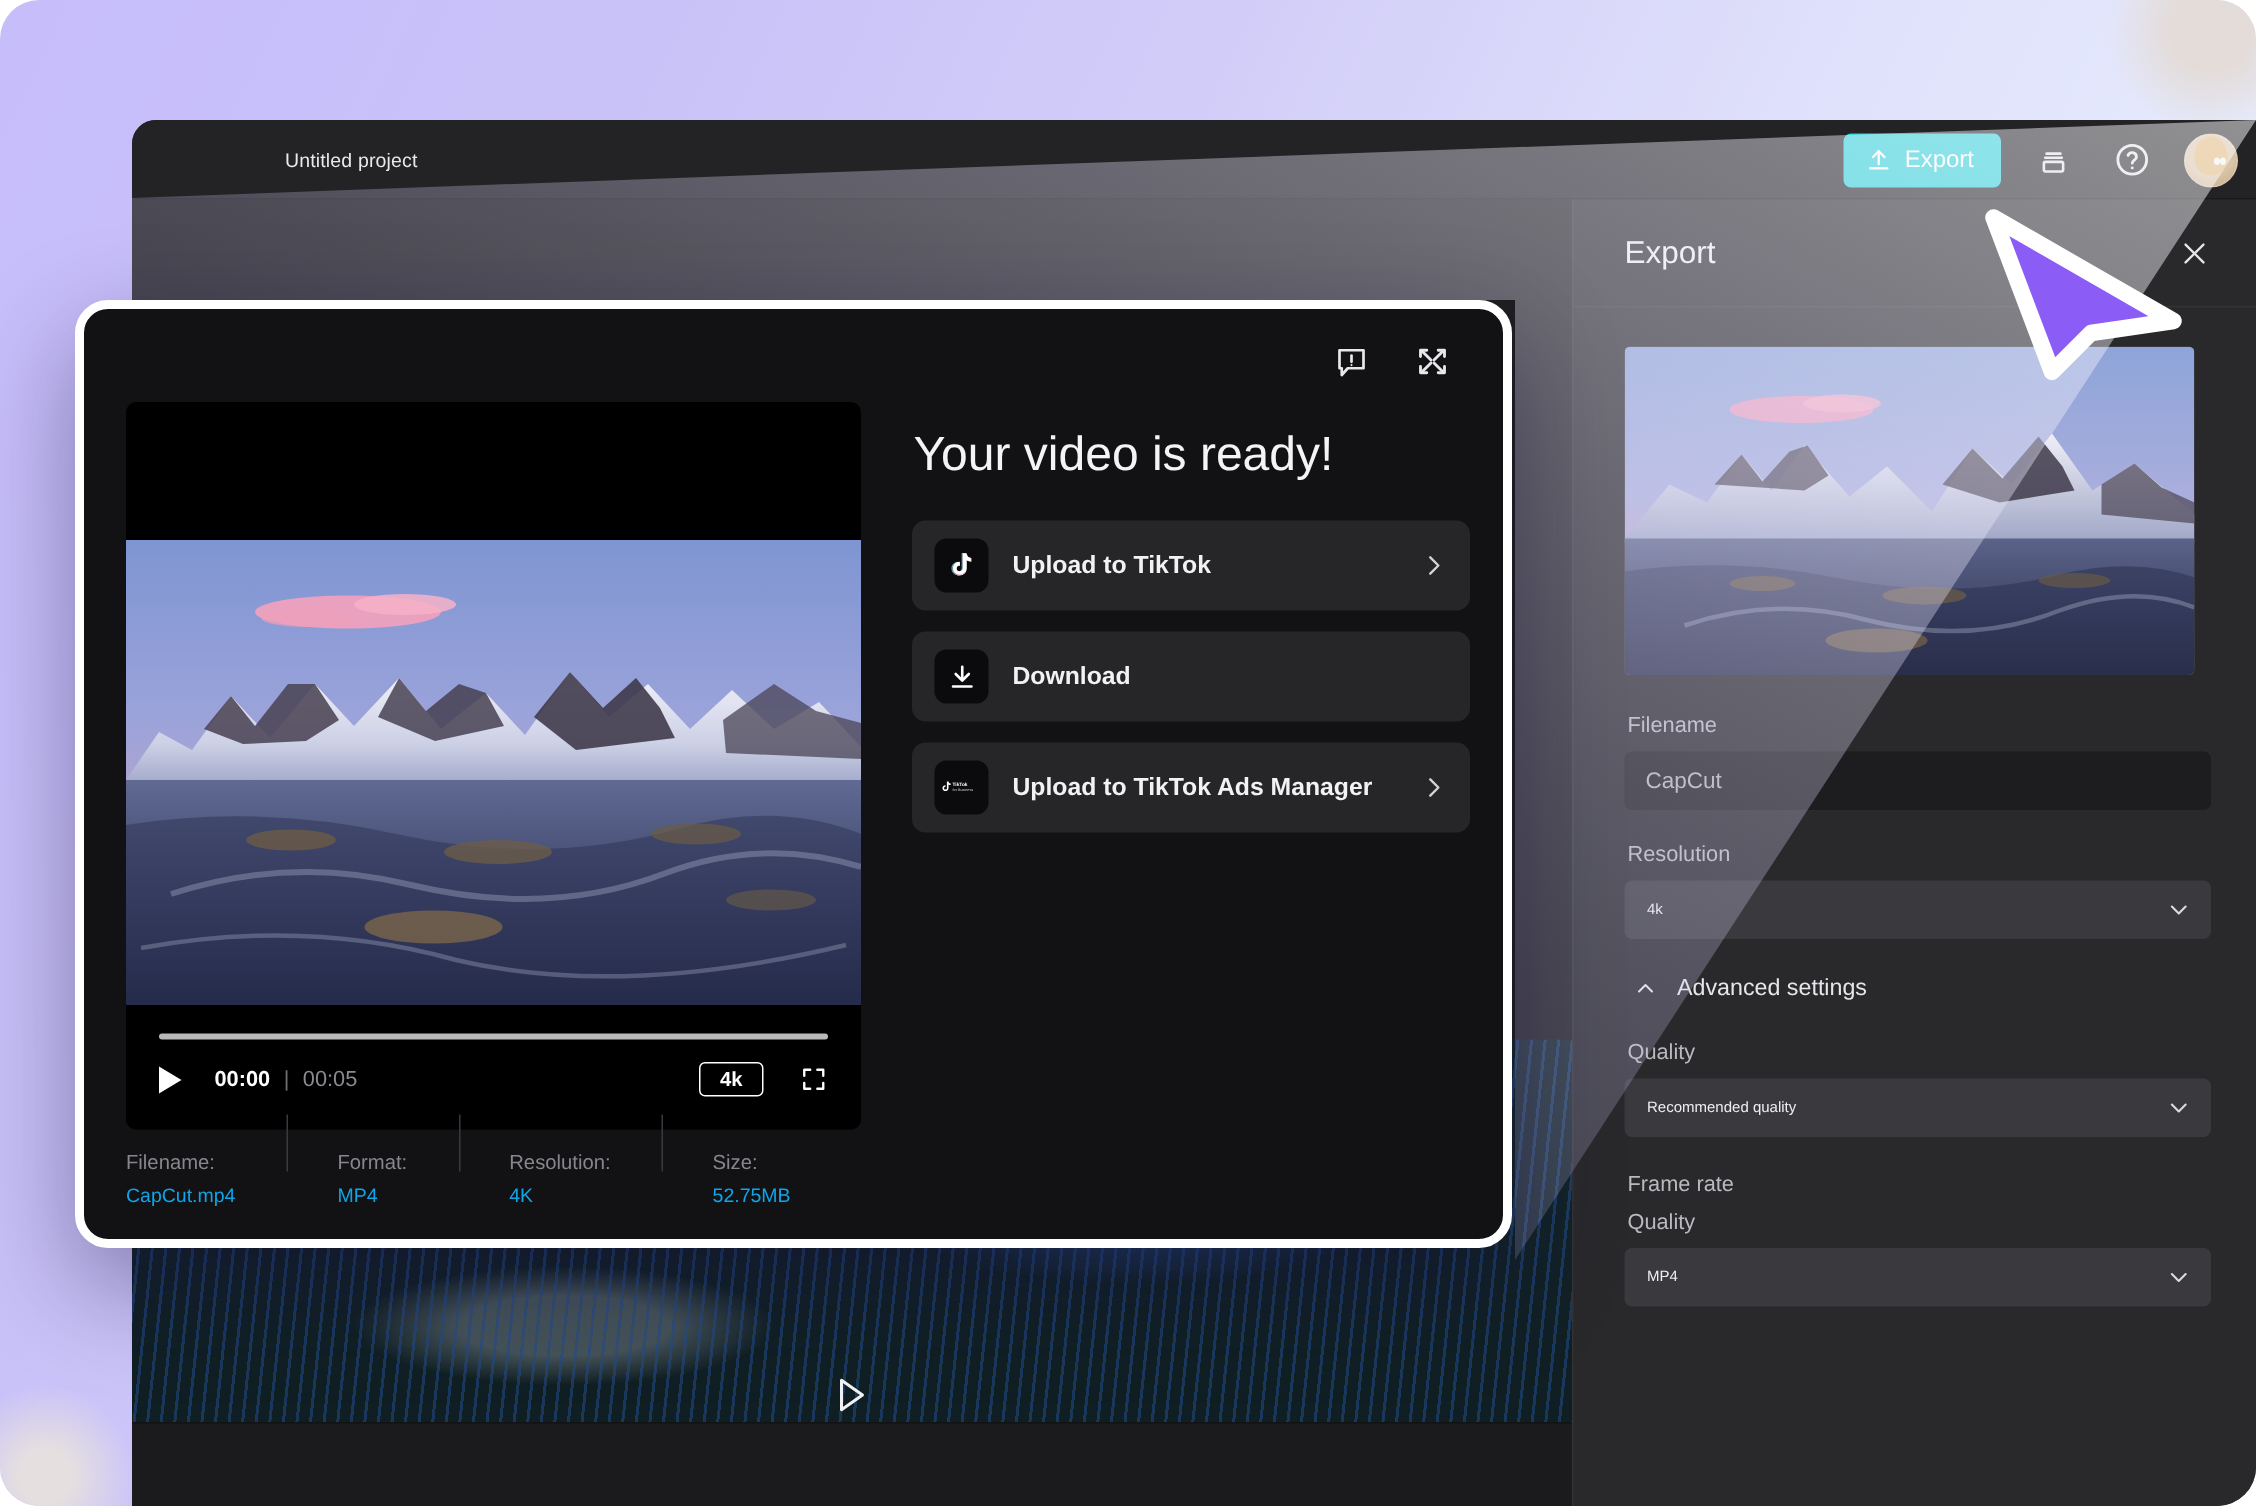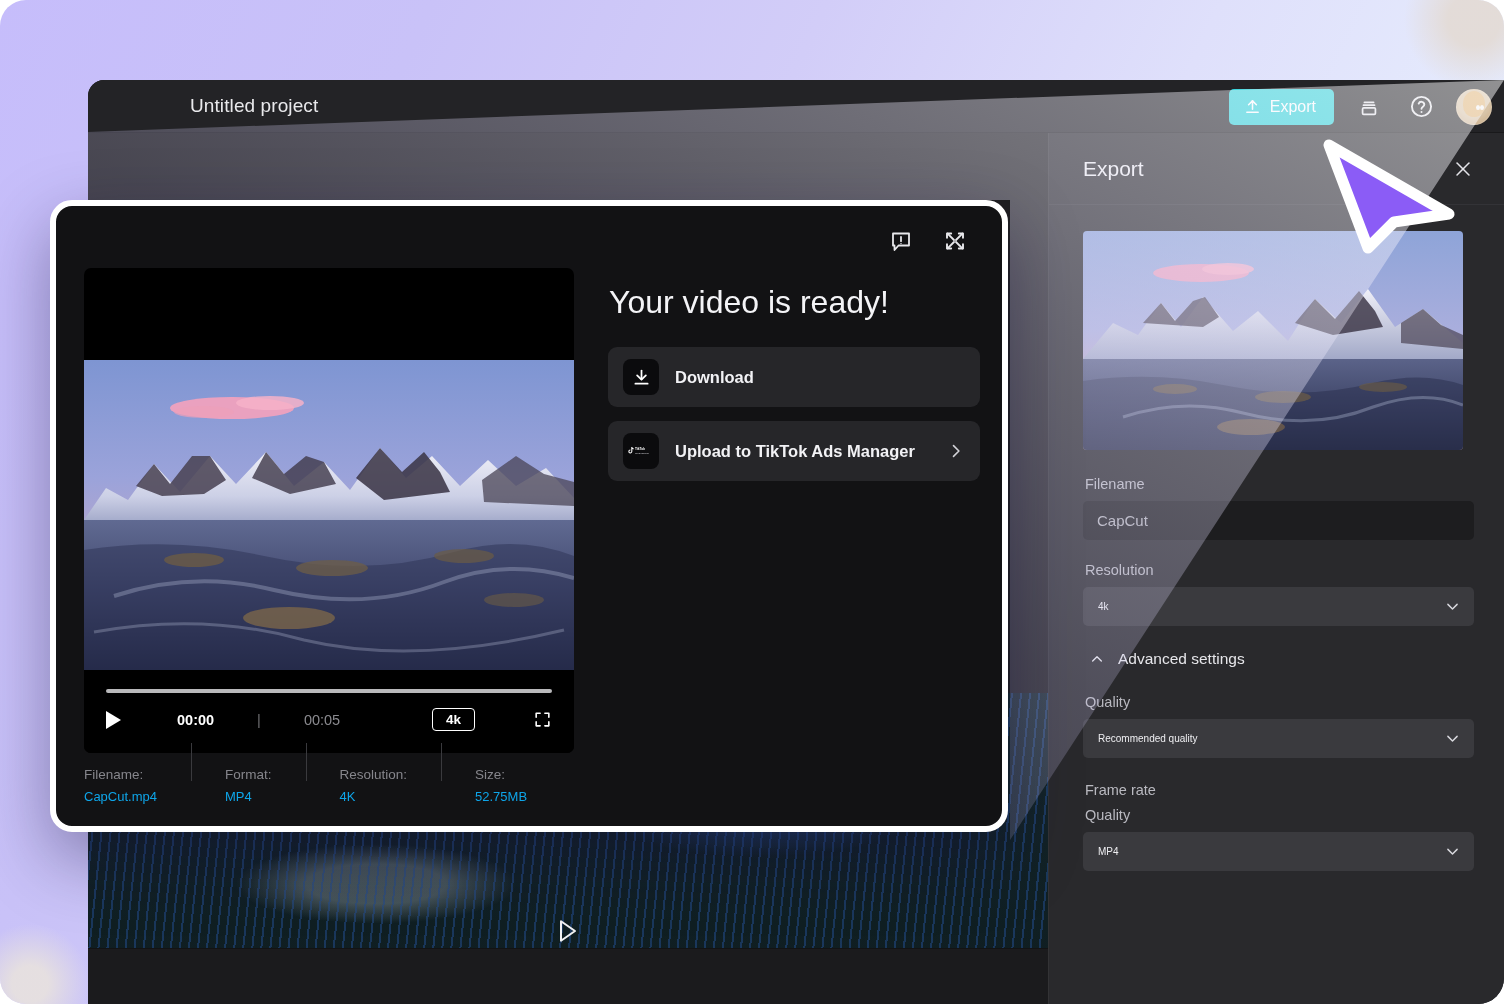--- a/index.html
+++ b/index.html
@@ -46,21 +46,21 @@
   .topbar {
     position: relative;
     height: 53px;
     background: #232326;
     display: flex; align-items: center;
     border-bottom: 1px solid #19191b;
   }
   .project-title {
     margin-left: 102px;
     color: #e9e9ec;
-    font-size: 19px;
+    font-size: 13px;
     letter-spacing: .1px;
   }
   .topbar-right {
     position: absolute; right: 12px; top: 0; height: 53px;
     display: flex; align-items: center; gap: 18px;
   }
   .export-btn {
     display: flex; align-items: center; gap: 9px;
     background: #2fd2d8;
     color: #ffffff;
@@ -229,21 +229,21 @@
     padding: 0 22px;
   }
   .scrub {
     position:absolute; left: 22px; right: 22px; top: 19px;
     height: 4px; border-radius: 3px;
     background: #b9b9bb;
     cursor: pointer;
   }
   .ctrl-row {
     position:absolute; left:22px; right:22px; top:38px;
-    display:flex; align-items:center;gap:34px;
+    display:flex; align-items:center;
   }
   .play-tri {
     width: 0; height: 0;
     border-left: 15px solid #ffffff;
     border-top: 9px solid transparent;
     border-bottom: 9px solid transparent;
     cursor: pointer;
   }
   .time-cur { margin-left: 22px; color:#ffffff; font-size: 14.5px; font-weight: bold; }
   .time-sep { margin: 0 9px; color:#6e6e72; font-size: 14.5px; }
@@ -549,20 +549,36 @@
                   <path d="M20 15v5h-5"></path>
               </svg>
             </span>
           </div>
         </div>
       </div>
 
       <div class="modal-right">
         <div class="ready-title">Your video is ready!</div>
 
+        <div class="action-row">
+          <div class="action-ico">
+            <svg class="tt" viewBox="0 0 24 24">
+              <path d="M13.2 3.2h2.6c.25 1.9 1.45 3.25 3.4 3.45v2.55c-1.2-.03-2.35-.38-3.4-1.02v5.9c0 3.1-2.3 5.25-5.1 5.25-2.7 0-4.9-2.1-4.9-4.85 0-2.8 2.2-4.95 5.05-4.9v2.6c-1.35-.1-2.45.85-2.45 2.25 0 1.3 1 2.3 2.35 2.3 1.4 0 2.45-1 2.45-2.6Z" fill="#fff"></path>
+              <path d="M12.1 2.9h2.6c.25 1.9 1.45 3.25 3.4 3.45v2.55c-1.2-.03-2.35-.38-3.4-1.02v5.9c0 3.1-2.3 5.25-5.1 5.25-2.7 0-4.9-2.1-4.9-4.85 0-2.8 2.2-4.95 5.05-4.9v2.6c-1.35-.1-2.45.85-2.45 2.25 0 1.3 1 2.3 2.35 2.3 1.4 0 2.45-1 2.45-2.6Z" fill="#25f4ee" opacity=".85"></path>
+              <path d="M12.6 3.05h2.6c.25 1.9 1.45 3.25 3.4 3.45v2.55c-1.2-.03-2.35-.38-3.4-1.02v5.9c0 3.1-2.3 5.25-5.1 5.25-2.7 0-4.9-2.1-4.9-4.85 0-2.8 2.2-4.95 5.05-4.9v2.6c-1.35-.1-2.45.85-2.45 2.25 0 1.3 1 2.3 2.35 2.3 1.4 0 2.45-1 2.45-2.6Z" fill="#fe2c55" opacity=".55"></path>
+              <path d="M12.9 3.1h2.5c.25 1.85 1.4 3.15 3.3 3.35v2.45c-1.15-.03-2.25-.36-3.25-.98v5.7c0 3-2.22 5.05-4.92 5.05-2.6 0-4.72-2.02-4.72-4.68 0-2.7 2.12-4.78 4.87-4.73v2.5c-1.3-.1-2.35.82-2.35 2.17 0 1.25.96 2.22 2.26 2.22 1.35 0 2.36-.97 2.36-2.5Z" fill="#fff"></path>
+            </svg>
+          </div>
+          <div class="action-lbl">Upload to TikTok</div>
+          <span class="action-chev">
+            <svg width="20" height="20" viewBox="0 0 24 24" fill="none" stroke="#d2d2d7" stroke-width="1.9" stroke-linecap="round" stroke-linejoin="round">
+                <path d="M9 5.5 15.5 12 9 18.5"></path>
+              </svg>
+          </span>
+        </div>
 
         <div class="action-row">
           <div class="action-ico">
             <svg width="21" height="21" viewBox="0 0 24 24" fill="none" stroke="#ffffff" stroke-width="2" stroke-linecap="round" stroke-linejoin="round">
               <path d="M12 4v10"></path>
                 <path d="M7 9.5 12 14.5 17 9.5"></path>
                 <path d="M5 19h14"></path>
             </svg>
           </div>
           <div class="action-lbl">Download</div>

